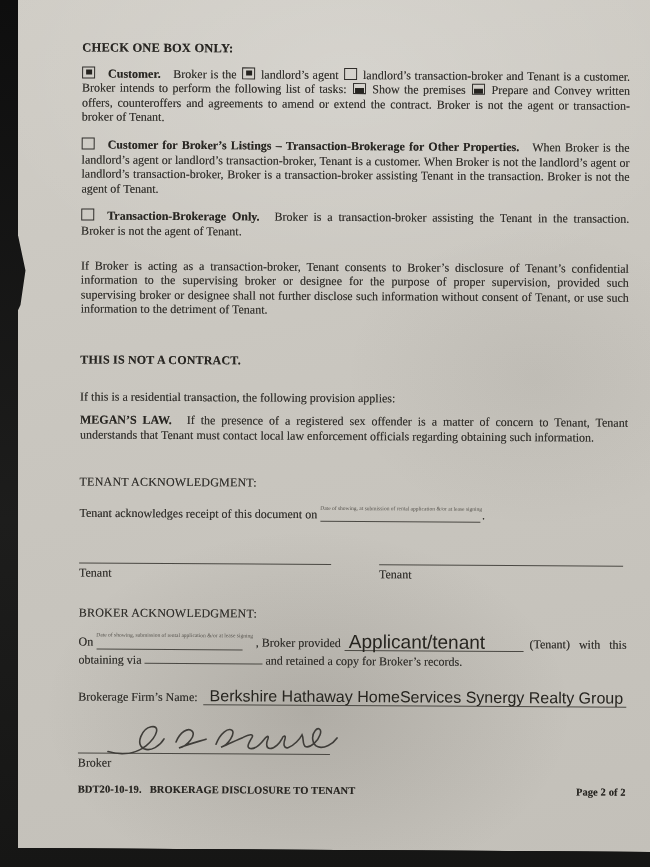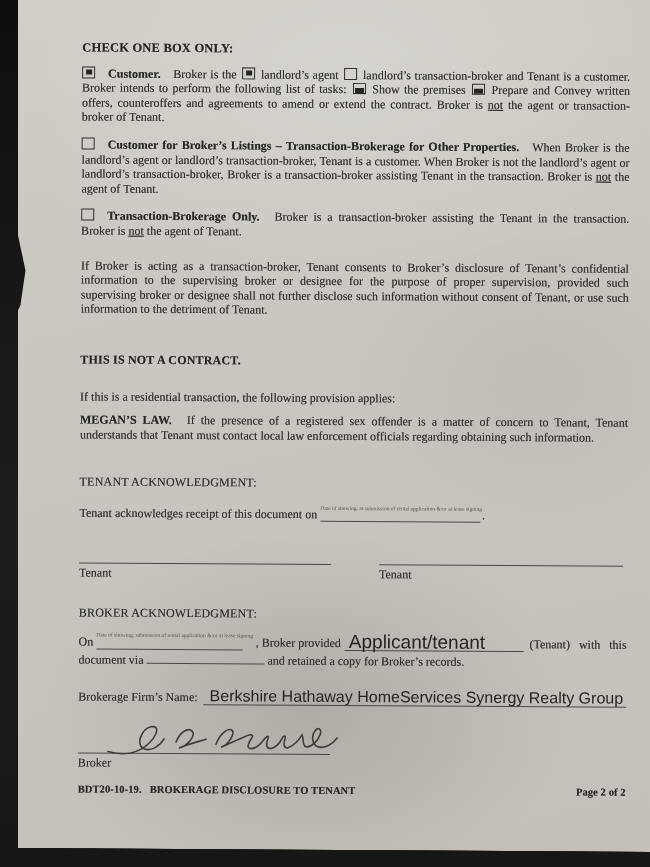--- a/index.html
+++ b/index.html
@@ -26,21 +26,21 @@
   .content{
     position:absolute;left:78px;top:54px;width:548px;
     color:#302e2a;font-size:12px;line-height:14.6px;
     text-shadow:0 0 0.5px rgba(48,46,42,0.55);
   }
   .h1{font-weight:bold;font-size:12.5px;letter-spacing:0.2px;margin:0 0 11px 0;color:#282622;}
   .para{text-align:justify;margin:0 0 13px 0;}
   .para.gap-lg{margin-bottom:20px;}
   .b{font-weight:bold;color:#282622;}
   .title-gap{margin-right:9px;}
-  .u{text-decoration:underline;}
+  .u{}
   .cb{
     display:inline-block;width:11px;height:10px;border:1.3px solid #2f2d2a;
     vertical-align:-1px;background-repeat:no-repeat;
   }
   .cb.lead{margin-right:13px;}
   .cb.inline{margin:0 2px;}
   .cb.checked{background-image:linear-gradient(#262420,#262420);background-size:6px 5px;background-position:center;}
   .cb.task{width:11px;height:9px;background-image:linear-gradient(#262420,#262420);background-size:9px 5px;background-position:50% 100%;}
   .plain{margin:0 0 13px 0;text-align:justify;}
   .contract{font-weight:bold;color:#282622;margin:0 0 22px 0;letter-spacing:0.2px;}
@@ -161,21 +161,21 @@
         <span>, Broker provided</span>
         <span class="blank-stack typed-stack">
           <span class="fill-line">
               <span class="typed applicant">Applicant/tenant</span>
             </span>
         </span>
         <span class="tenant-suffix">(Tenant) with this</span>
       </div>
 
       <div class="bline2">
-        <span>document via</span>
+        <span>obtaining via</span>
         <span class="fill-line"></span>
         <span>and retained a copy for Broker’s records.</span>
       </div>
 
       <div class="firm-row">
         <span>Brokerage Firm’s Name:</span>
         <span class="fill-line">
             <span class="typed firm">Berkshire Hathaway HomeServices Synergy Realty Group</span>
           </span>
       </div>

